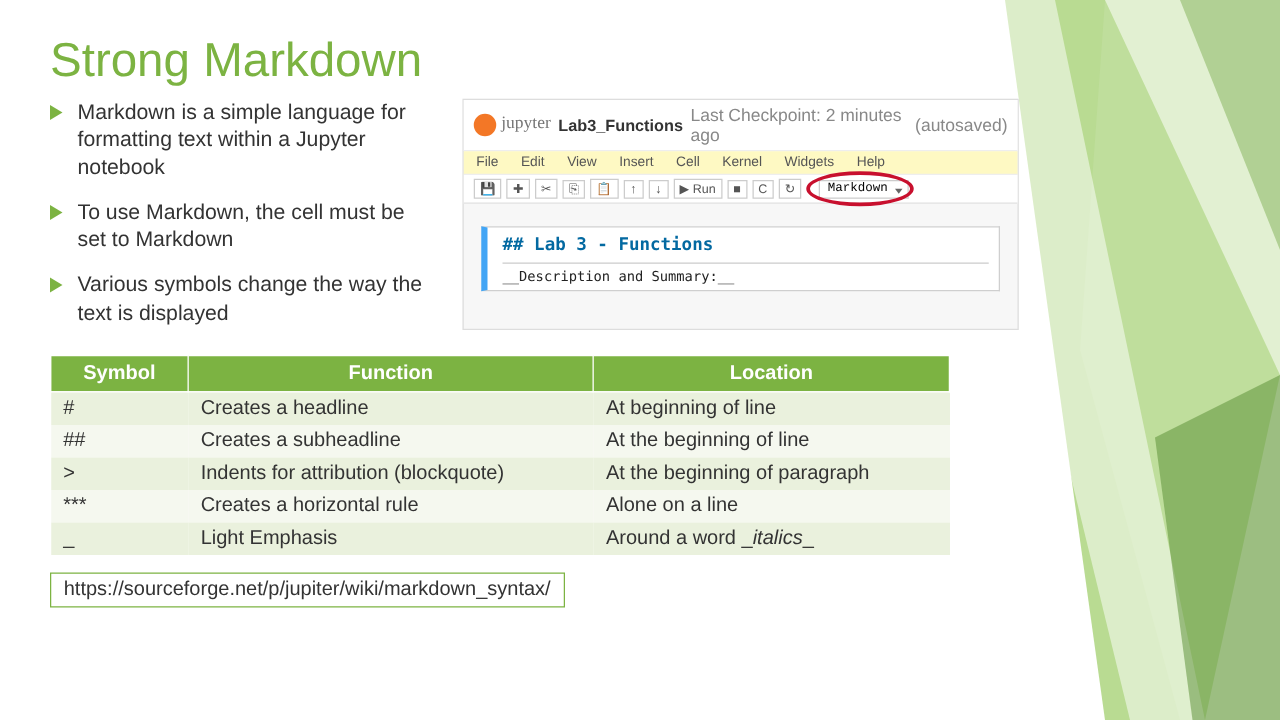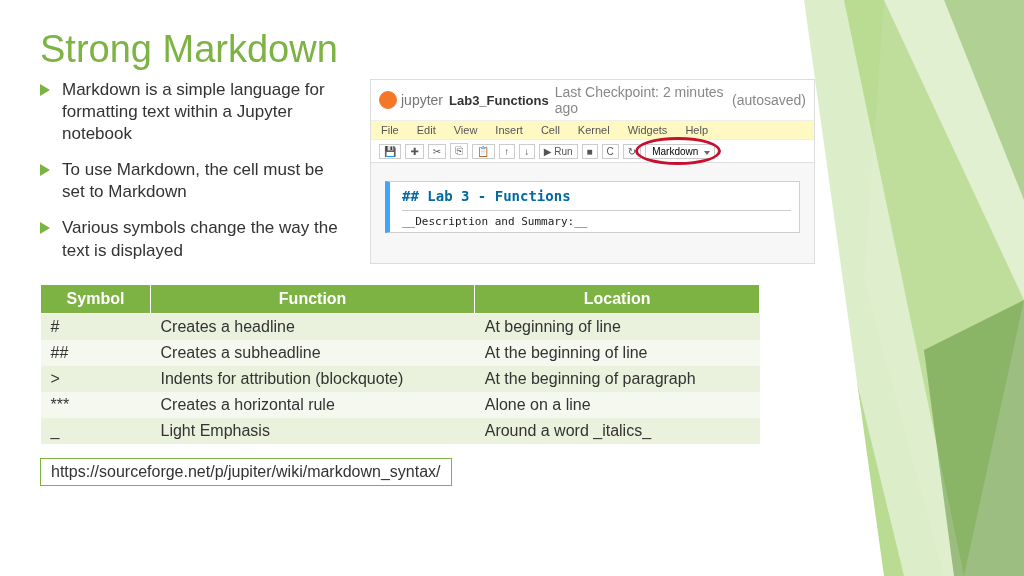--- a/index.html
+++ b/index.html
@@ -69,22 +69,22 @@
   }
   .jhead {
     background: #fff;
     padding: 4px 8px;
     display: flex;
     align-items: center;
     gap: 6px;
     border-bottom: 1px solid #eee;
   }
   .jlogo {
-    display: flex; align-items: center; gap: 4px;
-    color: #757575; font-size: 14px;
+    display: flex; align-items: flex-start; gap: 4px;
+    color: #757575; font-size: 14px; font-family: Liberation Serif, serif;
   }
   .jlogo-icon {
     width: 18px; height: 18px; border-radius: 50%;
     background: radial-gradient(circle at 30% 30%, #f37726 60%, transparent 61%),
                 radial-gradient(circle at 70% 70%, #f37726 60%, transparent 61%);
     background-color: #fff;
     border: 1px solid #f37726;
   }
   .jtitle { font-weight: 600; color: #333; font-size: 13px; }
   .jmeta { color: #888; font-size: 14px; }
@@ -160,21 +160,21 @@
     text-align: center;
     border: 1px solid #fff;
   }
   table.md td {
     padding: 4px 10px;
     color: #333;
   }
   table.md tr:nth-child(even) td { background: #eaf1dd; }
   table.md tr:nth-child(odd) td { background: #f5f8ef; }
   table.md td:first-child { width: 110px; }
-  .ital { }
+  .ital { font-style: italic; }
   .bold { font-weight: bold; }
 
   .linkbox {
     margin-top: 14px;
     display: inline-block;
     border: 1.5px solid #7cb342;
     padding: 4px 10px;
     font-size: 16px;
     color: #333;
   }
@@ -227,21 +227,21 @@
         <span class="tbtn">✚</span>
         <span class="tbtn">✂</span>
         <span class="tbtn">⎘</span>
         <span class="tbtn">📋</span>
         <span class="tbtn">↑</span>
         <span class="tbtn">↓</span>
         <span class="tbtn">▶ Run</span>
         <span class="tbtn">■</span>
         <span class="tbtn">C</span>
         <span class="tbtn">↻</span>
-        <span style="position:relative; margin-left:0;">
+        <span style="position:relative; margin-left:10px;font-family:Liberation Mono, monospace;">
           <span class="jdrop">Markdown</span>
           <span class="redcircle" style="left:-10px; top:-8px;"></span>
         </span>
       </div>
       <div class="jcell">
         <div class="h2line">## Lab 3 - Functions</div>
         <hr class="sep">
         <div class="desc">__Description and Summary:__</div>
       </div>
     </div>

